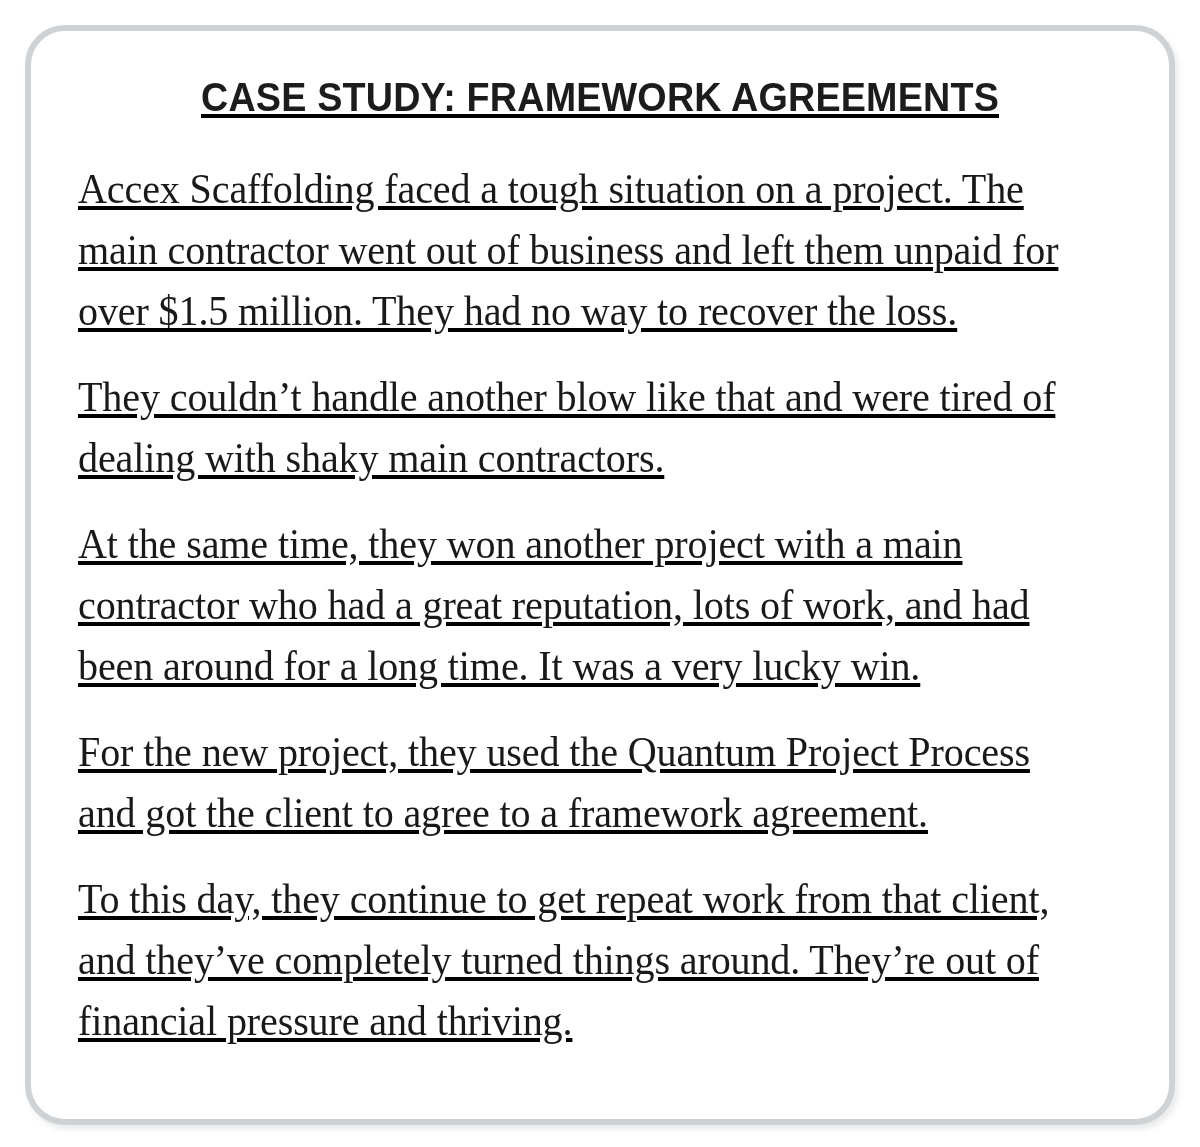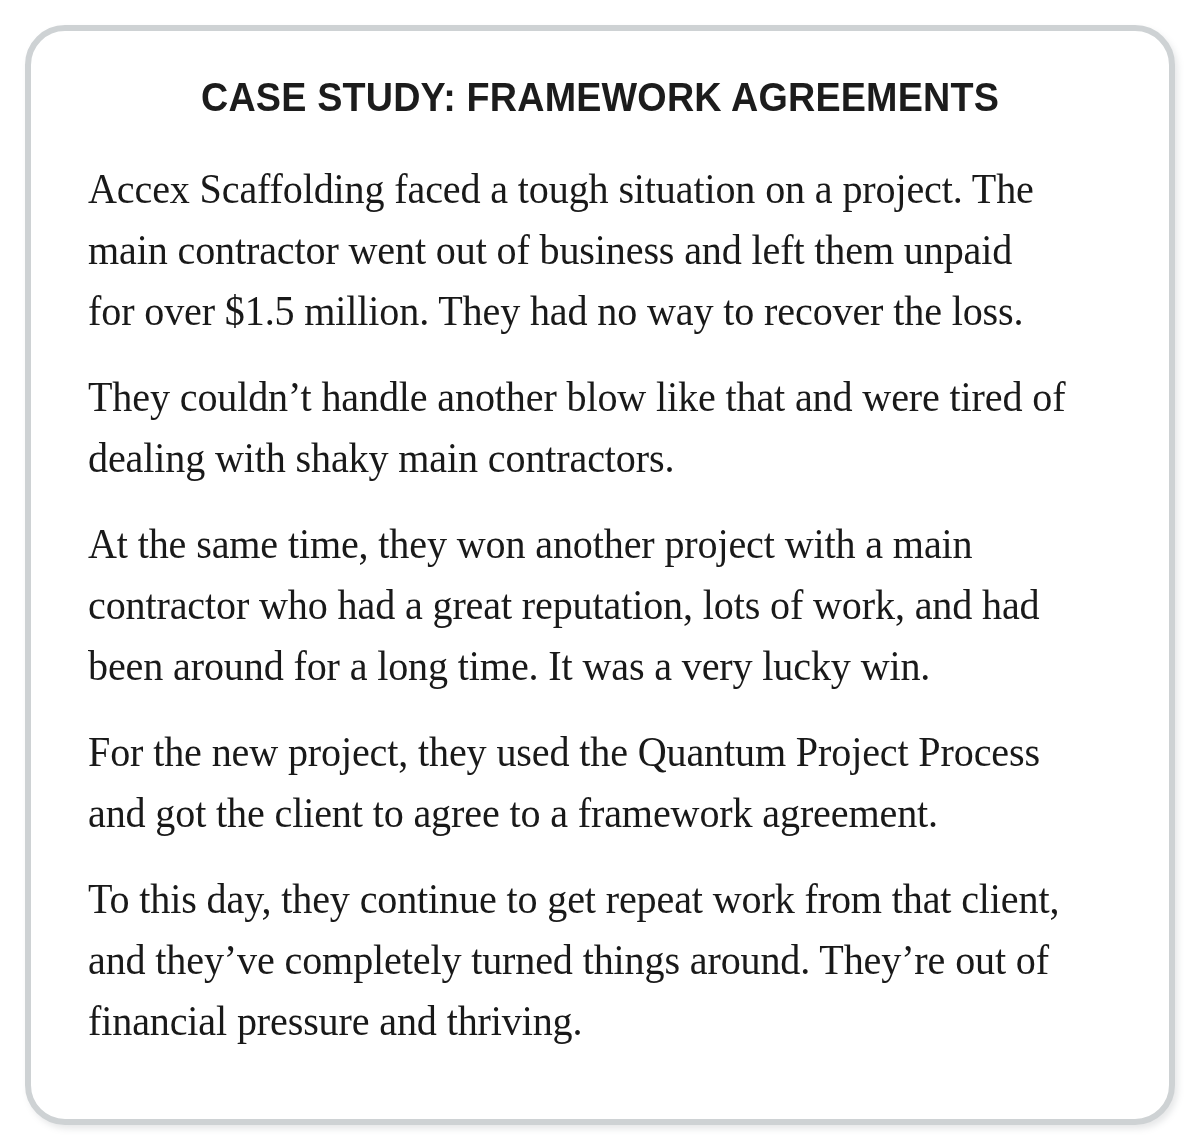--- a/index.html
+++ b/index.html
@@ -35,41 +35,42 @@
     border: 6px solid #ced2d4;
     border-radius: 40px;
     box-shadow: 3px 4px 6px rgba(120, 130, 135, 0.18);
   }
 
   .card-inner {
     position: absolute;
     left: 45px;
     top: 40px;
     width: 1048px;
+    text-decoration: underline;
   }
 
   
   .card-title {
     margin: 0;
     padding: 0 0 0 0;
     text-align: center;
     font-family: "Liberation Sans Narrow", "Liberation Sans", "DejaVu Sans", sans-serif;
     font-weight: 700;
     font-size: 41px;
     line-height: 52px;
     letter-spacing: 0.2px;
     color: #1c1c1c;
     transform: scaleX(0.92);
     transform-origin: center center;
     white-space: nowrap;
   }
 
   
   .body-copy {
-    margin: 12px;
+    margin: 2px;
     padding: 0;
     margin-top: 36px;
   }
 
   .body-copy p {
     margin: 0 0 25px 0;
     padding: 0;
     font-family: "Liberation Serif", "DejaVu Serif", serif;
     font-size: 42px;
     line-height: 61px;

